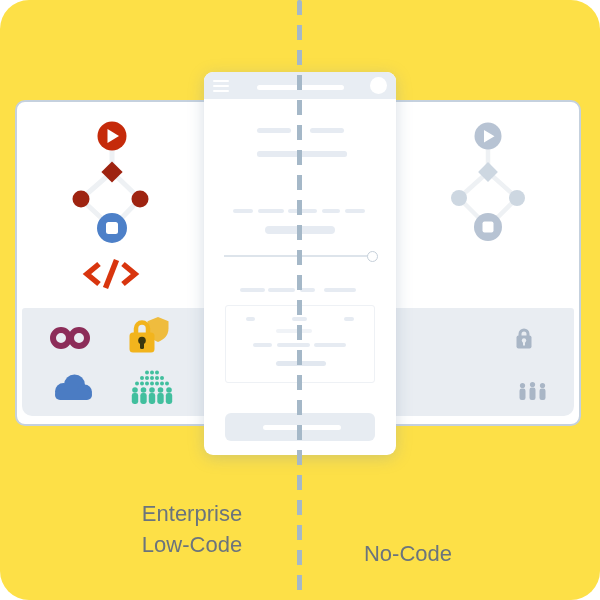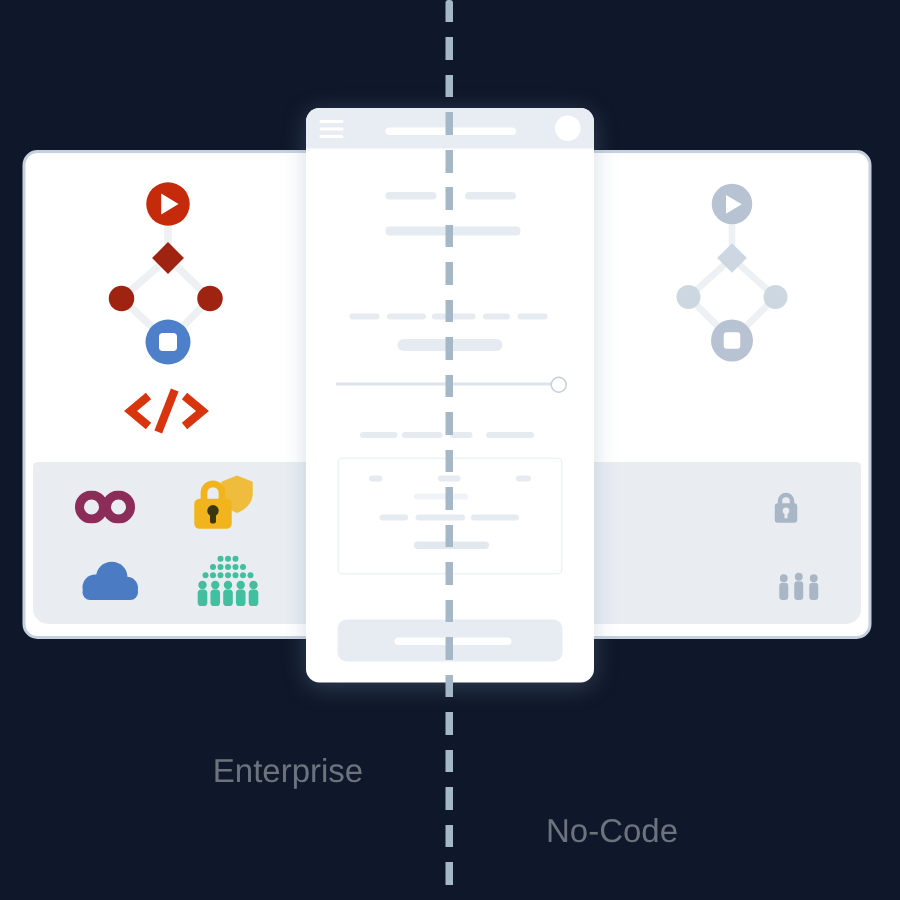--- a/index.html
+++ b/index.html
@@ -1,17 +1,17 @@
 <!DOCTYPE html>
 <html><head>
 <meta charset="utf-8">
 <style>
   html,body{margin:0;padding:0;background:#fff;}
-  #stage{position:relative;width:600px;height:600px;background:#0f172a;overflow:hidden;
-         font-family:"Liberation Sans",sans-serif;}
+  #stage{position:relative;width:600px;height:600px;background:#fde047;overflow:hidden;
+         font-family:"Liberation Sans",sans-serif;border-radius:29px;}
   
   .divider{position:absolute;left:297px;top:0;width:5px;height:600px;z-index:60;
            background:repeating-linear-gradient(to bottom,#a5b8c8 0 15px,transparent 15px 25px);
            border-radius:2px;}
   
   .panel{position:absolute;left:15px;top:100px;width:562px;height:322px;background:#fff;
          border:2px solid #c5d1de;border-radius:10px;z-index:1;}
   .strip{position:absolute;left:22px;top:308px;width:552px;height:108px;background:#e9edf2;
          border-radius:3px 3px 10px 10px;z-index:2;}
   .diagram{position:absolute;z-index:3;}
@@ -203,19 +203,20 @@
       <div class="ph dark" style="left:50px;top:55px;width:50px;"></div>
     </div>
 
     <div class="btn-ph">
       <div class="ph" style="left:38px;top:12px;width:78px;"></div>
     </div>
   </div>
 
   <div class="label label-left">
     <span style="display:block">Enterprise</span>
+    <span style="display:block">Low-Code</span>
   </div>
   <div class="label label-right">
     <span>No-Code</span>
   </div>
 
   <div class="divider"></div>
 </div>
 
 </body></html>

